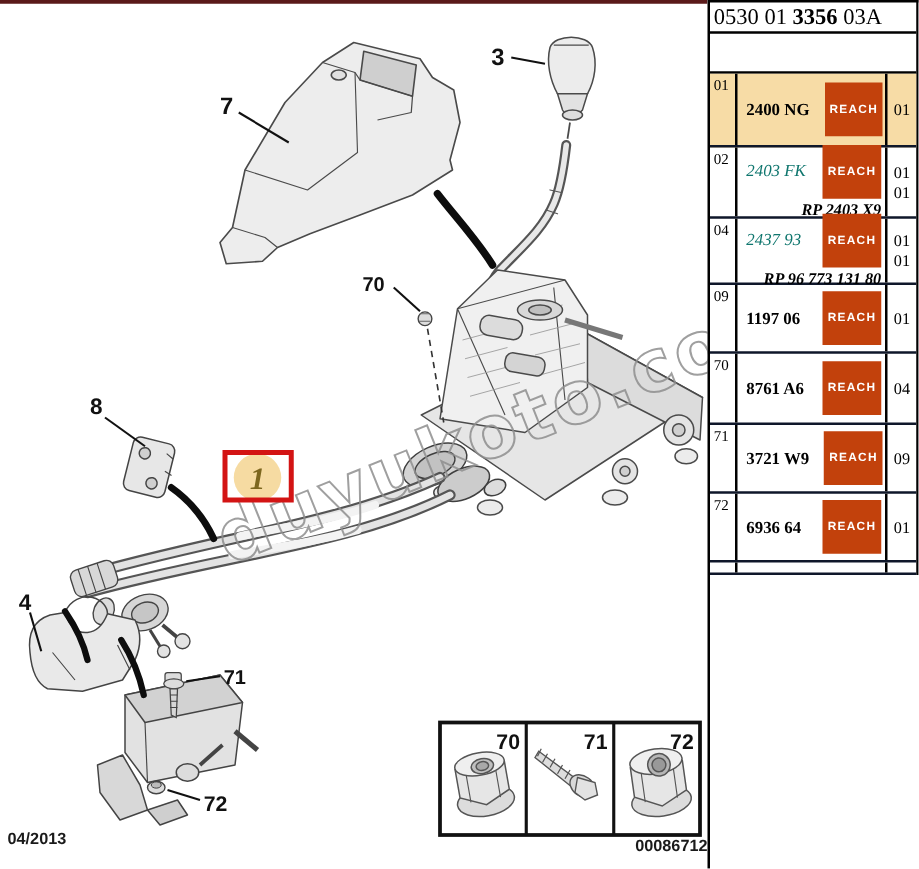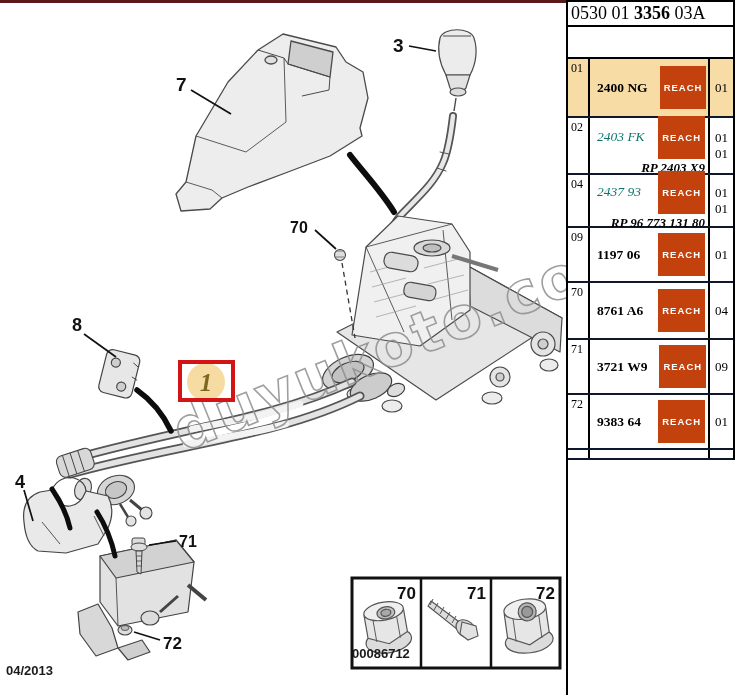--- a/index.html
+++ b/index.html
@@ -6,21 +6,21 @@
   #stage{position:relative;width:735px;height:695px;background:#fff;overflow:hidden;
          font-family:"Liberation Serif",serif;}
   
   #top-bar{position:absolute;left:0;top:0;width:566px;height:3px;background:#5a1a1a;}
   
   #diagram{position:absolute;left:0;top:0;width:568px;height:695px;}
   
   .footer-text{position:absolute;font-family:"Liberation Sans",sans-serif;
                font-weight:bold;font-size:13px;color:#1a1a1a;}
   #footer-date{left:6px;top:663px;}
-  #footer-doc{left:352px;top:646px;width:214px;text-align:left;}
+  #footer-doc{left:352px;top:669px;width:214px;text-align:right;}
   
   #right-panel{position:absolute;left:566px;top:0;width:173px;height:695px;
                border-left:2px solid #000;box-sizing:border-box;background:#fff;}
   #catalog-table{border-top:2px solid #000;border-right:2px solid #000;width:167px;
                  box-sizing:border-box;}
   #table-header{height:23px;border-bottom:2px solid #000;font-size:18px;color:#000;
                 padding-left:3px;white-space:nowrap;line-height:23px;}
   #table-header .bold{font-weight:bold;}
   #table-spacer{height:30px;border-bottom:2px solid #000;}
   .t-row{display:flex;border-bottom:2px solid #0f172a;align-items:stretch;}
@@ -331,21 +331,21 @@
         </div>
         <div class="t-qty">
           <div>09</div>
         </div>
       </div>
 
       <div class="t-row" style="height:53px">
         <div class="t-ref">72</div>
         <div class="t-main">
           <div class="t-line1">
-            <span class="t-part">9383 64</span>
+            <span class="t-part">6936 64</span>
             <span class="reach">REACH</span>
           </div>
         </div>
         <div class="t-qty">
           <div>01</div>
         </div>
       </div>
 
       <div class="t-row empty">
         <div class="t-ref"></div>

